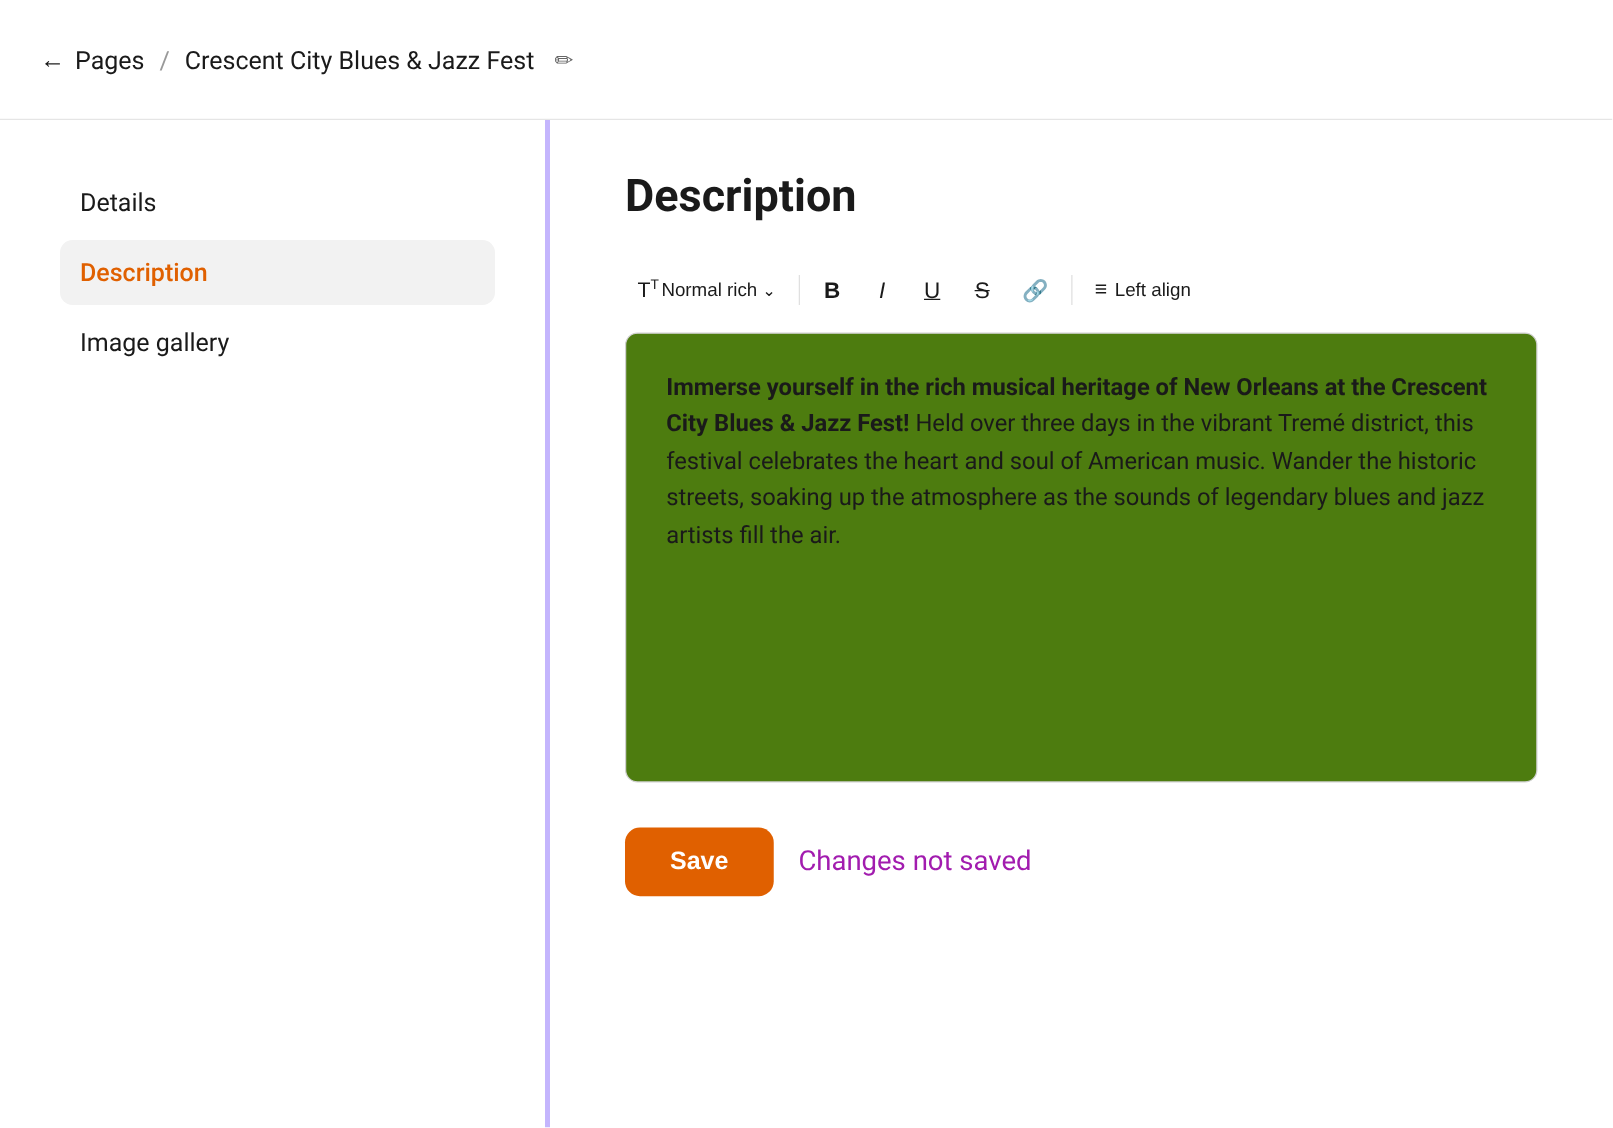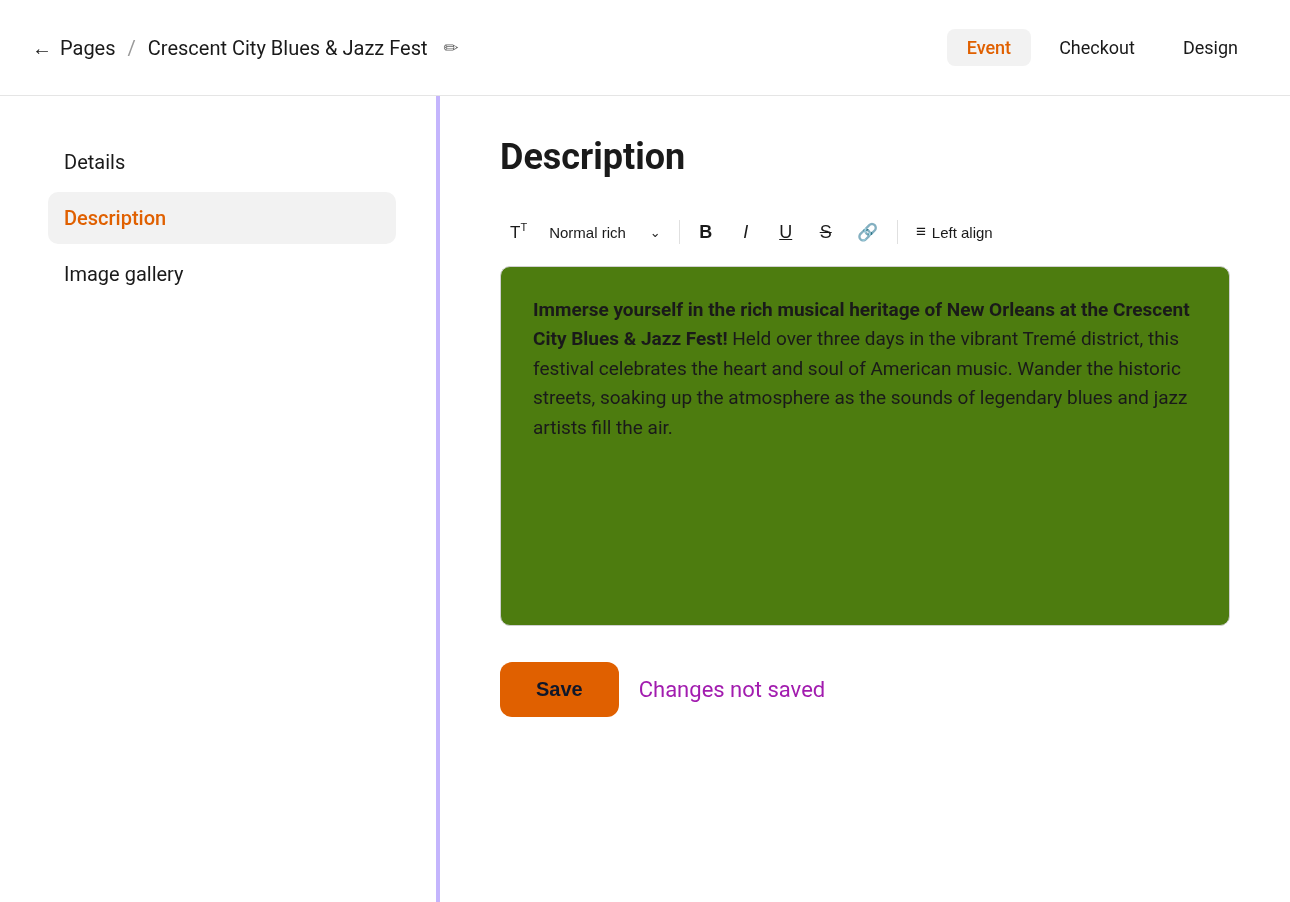--- a/index.html
+++ b/index.html
@@ -136,21 +136,21 @@
       height: 36px;
     }
     .toolbar-btn.bold { font-weight: 700; font-size: 18px; }
     .toolbar-btn.italic { font-style: italic; font-size: 18px; }
     .toolbar-btn.underline { text-decoration: underline; font-size: 18px; }
     .toolbar-btn.strike { text-decoration: line-through; font-size: 18px; }
 
     .text-format-selector {
       display: flex;
       align-items: center;
-      gap: 20px;
+      gap: 0;
       padding: 6px 10px;
       border: none;
       background: none;
       cursor: pointer;
       border-radius: 6px;
       font-size: 15px;
       color: #1a1a1a;
       height: 36px;
     }
 
@@ -192,21 +192,21 @@
 
     
     .save-row {
       display: flex;
       align-items: center;
       gap: 20px;
       margin-top: 36px;
     }
     .save-btn {
       background: #e06000;
-      color: #0f172a;
+      color: #ffffff;
       border: none;
       border-radius: 12px;
       padding: 16px 36px;
       font-size: 20px;
       font-weight: 600;
       cursor: pointer;
     }
     .save-status {
       font-size: 22px;
       color: #a21caf;
@@ -216,25 +216,20 @@
 <body>
 
 <div class="header">
   <div class="header-left">
     <span class="back-arrow">←</span>
     <span class="breadcrumb-pages">Pages</span>
     <span class="breadcrumb-sep">/</span>
     <span class="breadcrumb-title">Crescent City Blues &amp; Jazz Fest</span>
     <span class="edit-icon">✏</span>
   </div>
-  <div class="header-tabs">
-    <div class="tab active">Event</div>
-    <div class="tab">Checkout</div>
-    <div class="tab">Design</div>
-  </div>
 </div>
 
 <div class="main-layout">
 
   <div class="sidebar">
     <div class="sidebar-item">Details</div>
     <div class="sidebar-item active">Description</div>
     <div class="sidebar-item">Image gallery</div>
   </div>
 

